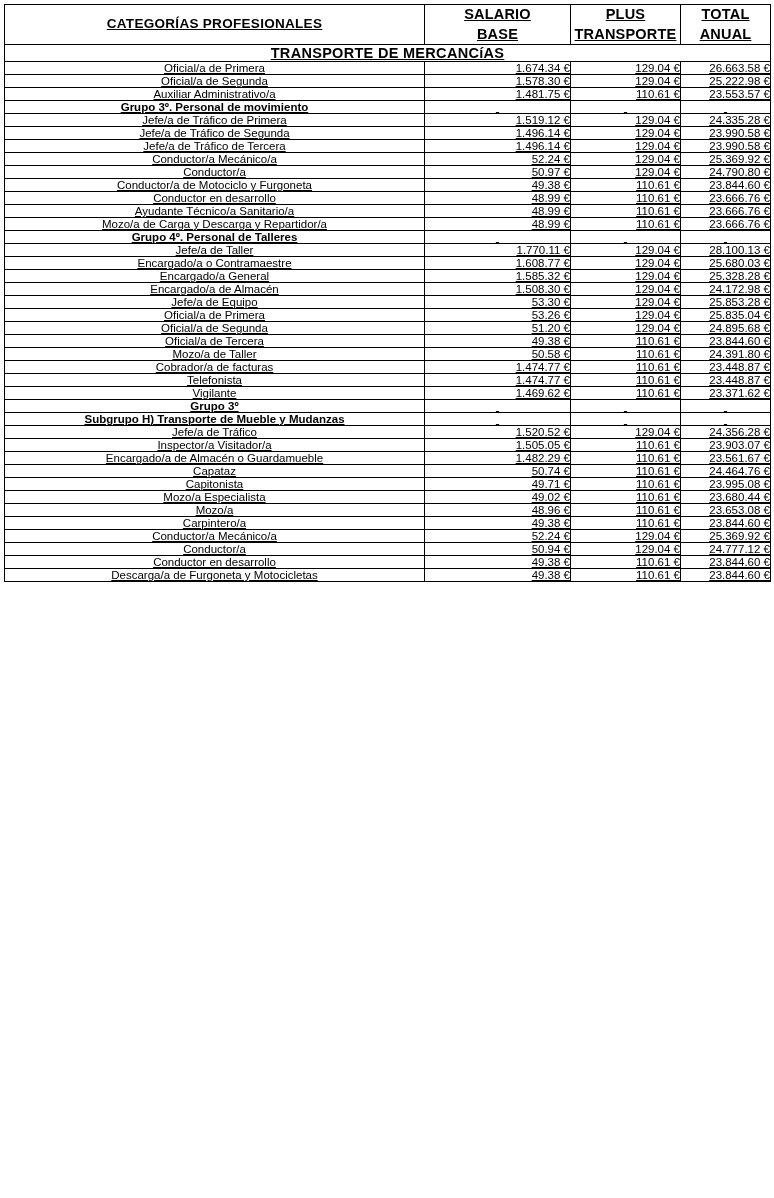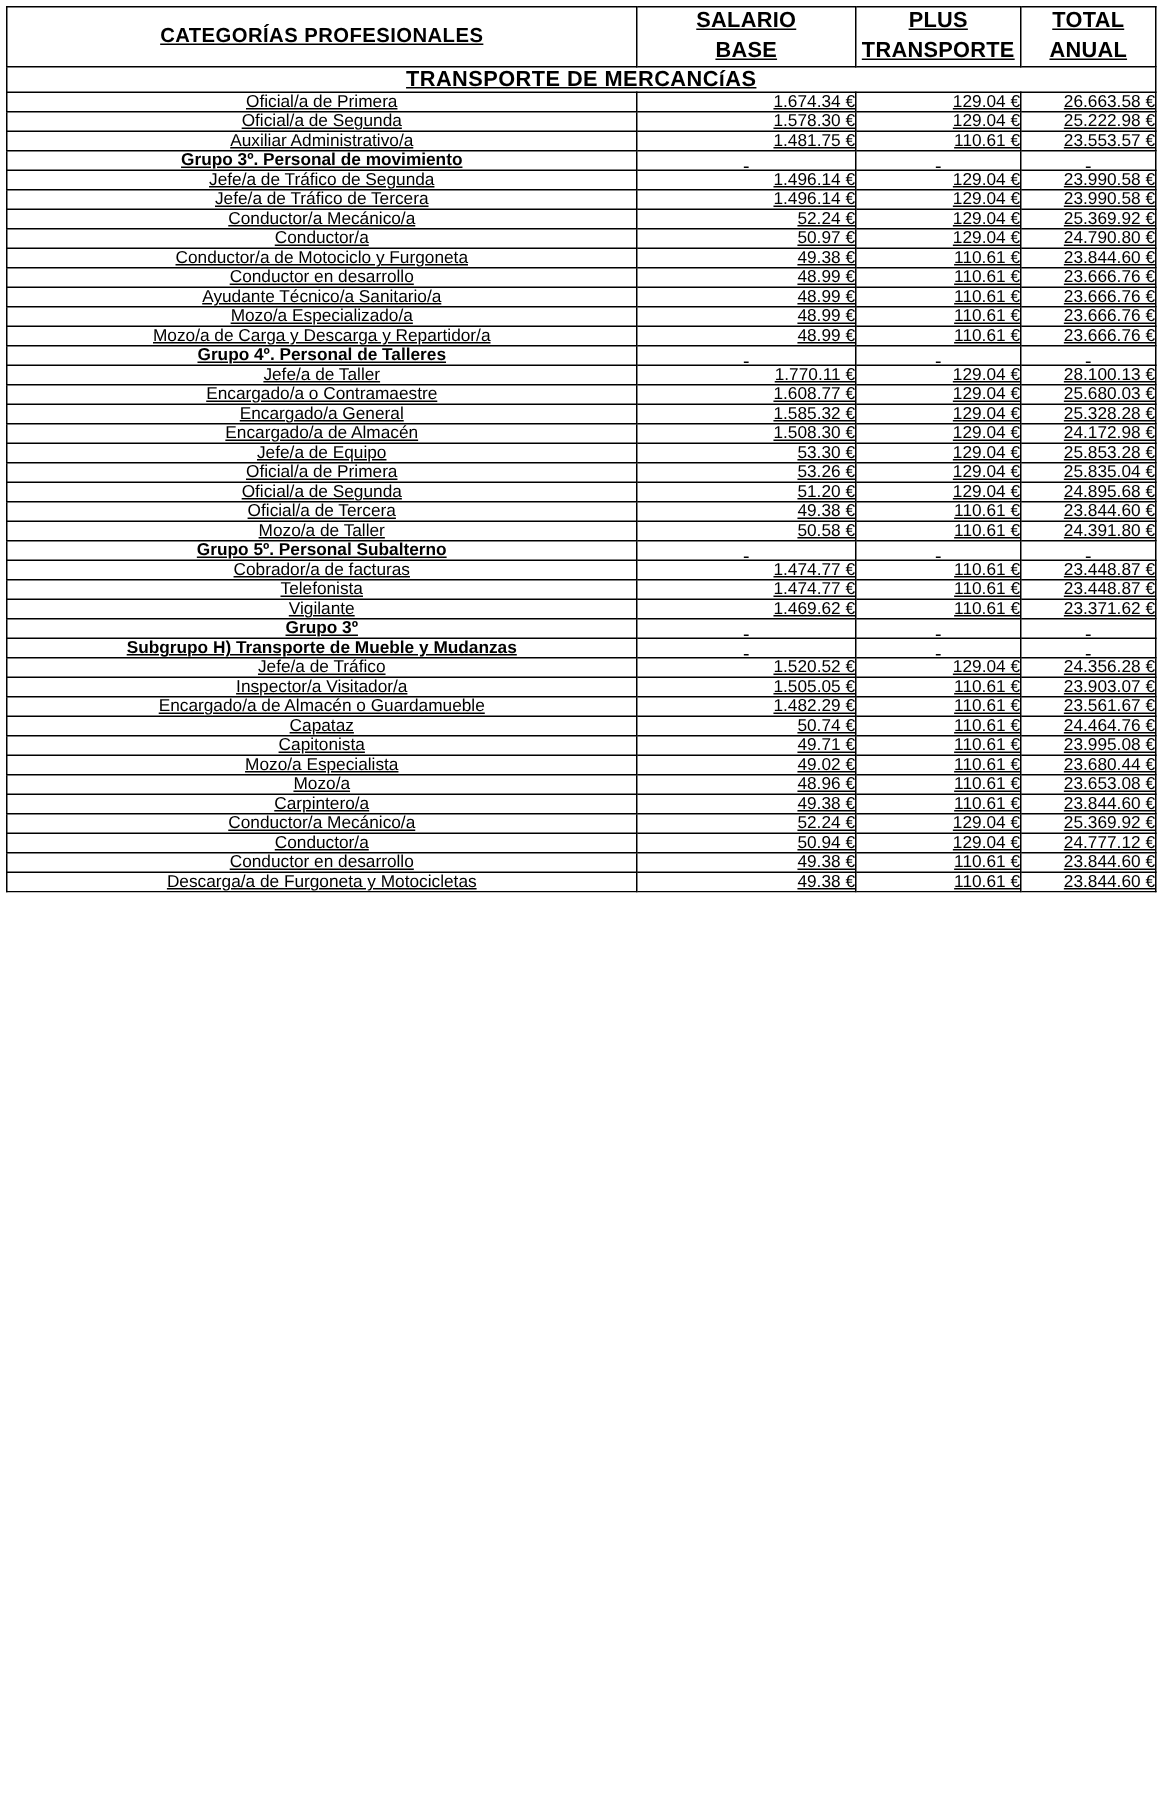--- a/index.html
+++ b/index.html
@@ -125,20 +125,26 @@
           <td class="num">110.61 €</td>
           <td class="num">23.553.57 €</td>
         </tr>
         <tr class="group-row">
           <td>Grupo 3º.  Personal de movimiento</td>
           <td class="empty">&nbsp;</td>
           <td class="empty">&nbsp;</td>
           <td class="empty">&nbsp;</td>
         </tr>
         <tr class="data-row">
+          <td class="cat">Jefe/a de Tráfico de Primera</td>
+          <td class="num">1.519.12 €</td>
+          <td class="num">129.04 €</td>
+          <td class="num">24.335.28 €</td>
+        </tr>
+        <tr class="data-row">
           <td class="cat">Jefe/a de Tráfico de Segunda</td>
           <td class="num">1.496.14 €</td>
           <td class="num">129.04 €</td>
           <td class="num">23.990.58 €</td>
         </tr>
         <tr class="data-row">
           <td class="cat">Jefe/a de Tráfico de Tercera</td>
           <td class="num">1.496.14 €</td>
           <td class="num">129.04 €</td>
           <td class="num">23.990.58 €</td>
@@ -167,26 +173,20 @@
           <td class="num">110.61 €</td>
           <td class="num">23.666.76 €</td>
         </tr>
         <tr class="data-row">
           <td class="cat">Ayudante Técnico/a Sanitario/a</td>
           <td class="num">48.99 €</td>
           <td class="num">110.61 €</td>
           <td class="num">23.666.76 €</td>
         </tr>
         <tr class="data-row">
-          <td class="cat">Mozo/a Especializado/a</td>
-          <td class="num">48.99 €</td>
-          <td class="num">110.61 €</td>
-          <td class="num">23.666.76 €</td>
-        </tr>
-        <tr class="data-row">
           <td class="cat">Mozo/a de Carga y Descarga y Repartidor/a</td>
           <td class="num">48.99 €</td>
           <td class="num">110.61 €</td>
           <td class="num">23.666.76 €</td>
         </tr>
         <tr class="group-row">
           <td>Grupo 4º.  Personal de Talleres</td>
           <td class="empty">&nbsp;</td>
           <td class="empty">&nbsp;</td>
           <td class="empty">&nbsp;</td>
@@ -237,26 +237,20 @@
           <td class="cat">Oficial/a de Tercera</td>
           <td class="num">49.38 €</td>
           <td class="num">110.61 €</td>
           <td class="num">23.844.60 €</td>
         </tr>
         <tr class="data-row">
           <td class="cat">Mozo/a de Taller</td>
           <td class="num">50.58 €</td>
           <td class="num">110.61 €</td>
           <td class="num">24.391.80 €</td>
-        </tr>
-        <tr class="group-row">
-          <td>Grupo 5º.  Personal Subalterno</td>
-          <td class="empty">&nbsp;</td>
-          <td class="empty">&nbsp;</td>
-          <td class="empty">&nbsp;</td>
         </tr>
         <tr class="data-row">
           <td class="cat">Cobrador/a de facturas</td>
           <td class="num">1.474.77 €</td>
           <td class="num">110.61 €</td>
           <td class="num">23.448.87 €</td>
         </tr>
         <tr class="data-row">
           <td class="cat">Telefonista</td>
           <td class="num">1.474.77 €</td>

